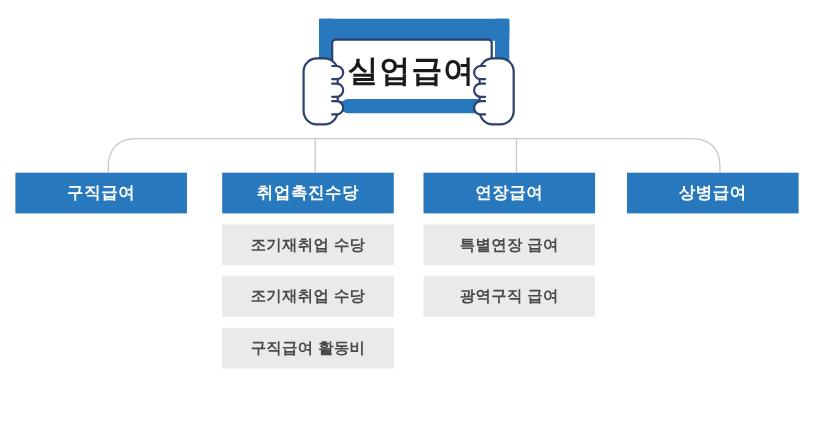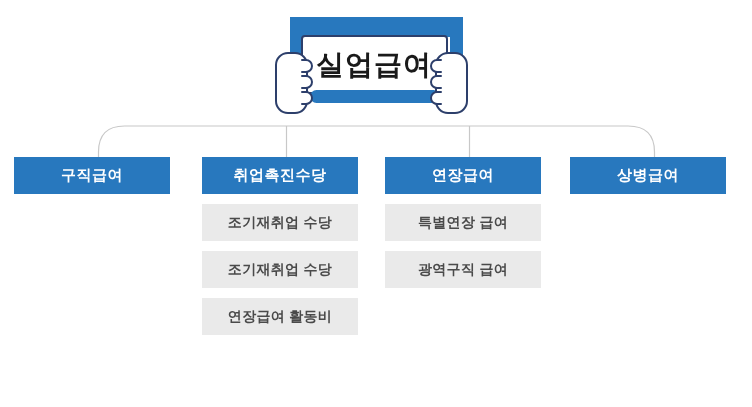--- a/index.html
+++ b/index.html
@@ -69,21 +69,21 @@
   </svg>
 
   <div class="col col-1">
     <div class="hdr">구직급여</div>
   </div>
 
   <div class="col col-2">
     <div class="hdr">취업촉진수당</div>
     <div class="item">조기재취업 수당</div>
     <div class="item">조기재취업 수당</div>
-    <div class="item">연장급여 활동비</div>
+    <div class="item">구직급여 활동비</div>
   </div>
 
   <div class="col col-3">
     <div class="hdr">연장급여</div>
     <div class="item">특별연장 급여</div>
     <div class="item">광역구직 급여</div>
   </div>
 
   <div class="col col-4">
     <div class="hdr">상병급여</div>

